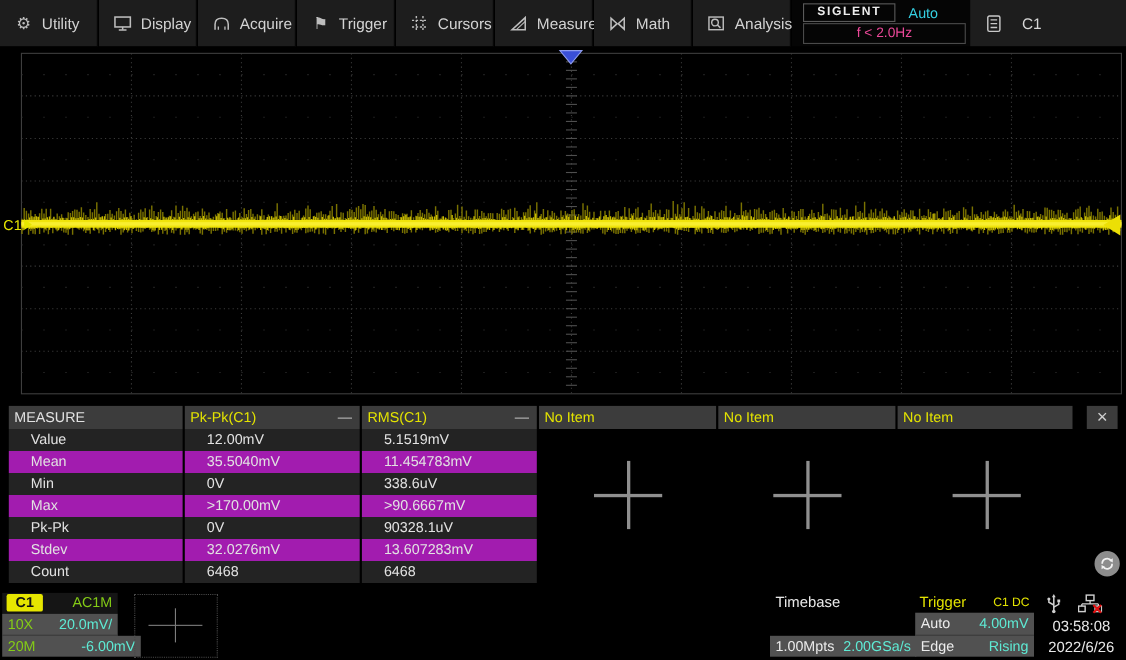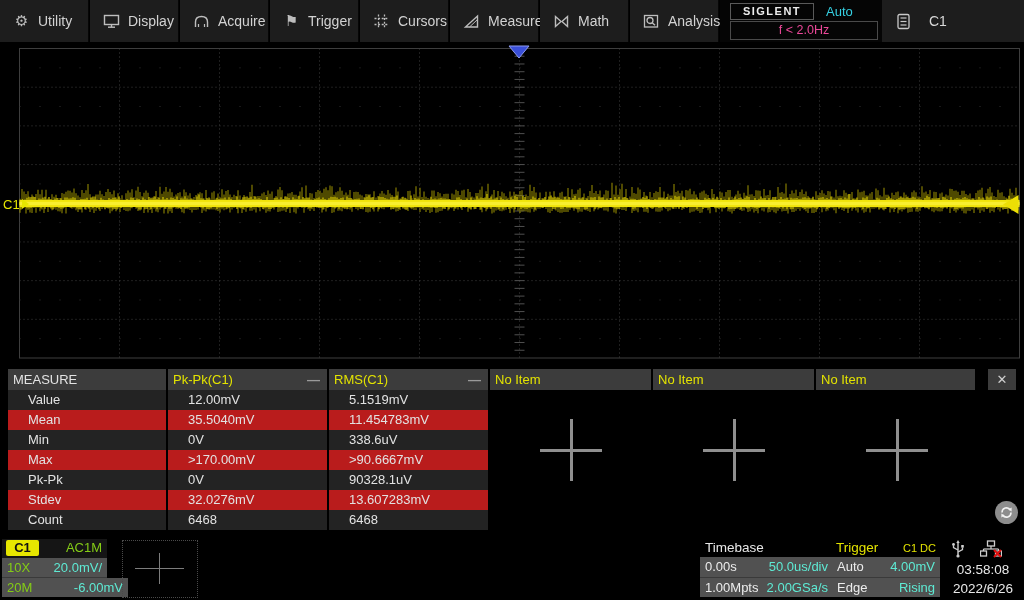--- a/index.html
+++ b/index.html
@@ -21,21 +21,21 @@
              color:#ec4899;font-size:12.5px;text-align:center;line-height:17px;}
   .ch-menu{position:absolute;left:882px;top:0;width:142px;height:42px;background:#1d1d1d;
              display:flex;align-items:center;gap:18px;padding-left:14px;box-sizing:border-box;
              font-size:14px;color:#d8d8d8;}
   
   .mcell{position:absolute;height:21px;line-height:21px;background:#3c3c3c;font-size:13px;
          padding-left:5px;box-sizing:border-box;white-space:nowrap;overflow:hidden;}
   .mcell.yellow{color:#e3e300;}
   .mrow{position:absolute;height:20px;line-height:20px;font-size:13px;padding-left:20px;
         box-sizing:border-box;white-space:nowrap;color:#e2e2e2;}
-  .rowA{background:#232323;} .rowB{background:#b91c1c;}
+  .rowA{background:#232323;} .rowB{background:#a21caf;}
   .minus-btn{position:absolute;right:7px;top:0;color:#9a9a9a;font-weight:bold;font-size:13px;cursor:default;}
   .close-btn{position:absolute;left:988px;top:369px;width:28px;height:21px;background:#3c3c3c;
         color:#cfcfcf;font-size:13px;text-align:center;line-height:21px;cursor:default;}
   .plus-big{position:absolute;width:62px;height:62px;}
   .plus-big::before{content:"";position:absolute;left:0;top:30px;width:62px;height:3px;background:#8f8f8f;}
   .plus-big::after{content:"";position:absolute;left:30px;top:0;width:3px;height:62px;background:#8f8f8f;}
   .reset-btn{position:absolute;left:995px;top:501px;width:23px;height:23px;border-radius:50%;
         background:#8d8d8d;display:flex;align-items:center;justify-content:center;}
   
   .chbox{position:absolute;left:2px;top:539px;width:105px;height:58px;}
@@ -356,24 +356,20 @@
     <div class="r3">
       <span class="lbl-l yr">20M</span>
       <span class="lbl-r">-6.00mV</span>
     </div>
   </div>
 
   <div class="addbox"></div>
 
   <div class="infobox" style="left:700px;width:133px">
     <div class="hdr" style="color:#e8e8e8;padding-left:5px;box-sizing:border-box;">Timebase</div>
-    <div class="row rowa">
-      <span class="lbl-l" style="color:#ececec">0.00s</span>
-      <span class="lbl-r">50.0us/div</span>
-    </div>
     <div class="row rowb">
       <span class="lbl-l" style="color:#ececec">1.00Mpts</span>
       <span class="lbl-r">2.00GSa/s</span>
     </div>
   </div>
 
   <div class="infobox" style="left:832px;width:108px">
     <div class="hdr">
       <span style="position:absolute;left:4px;color:#e3e300">Trigger</span>
       <span style="position:absolute;right:4px;color:#e3e300;font-size:11px;">C1 DC</span>

